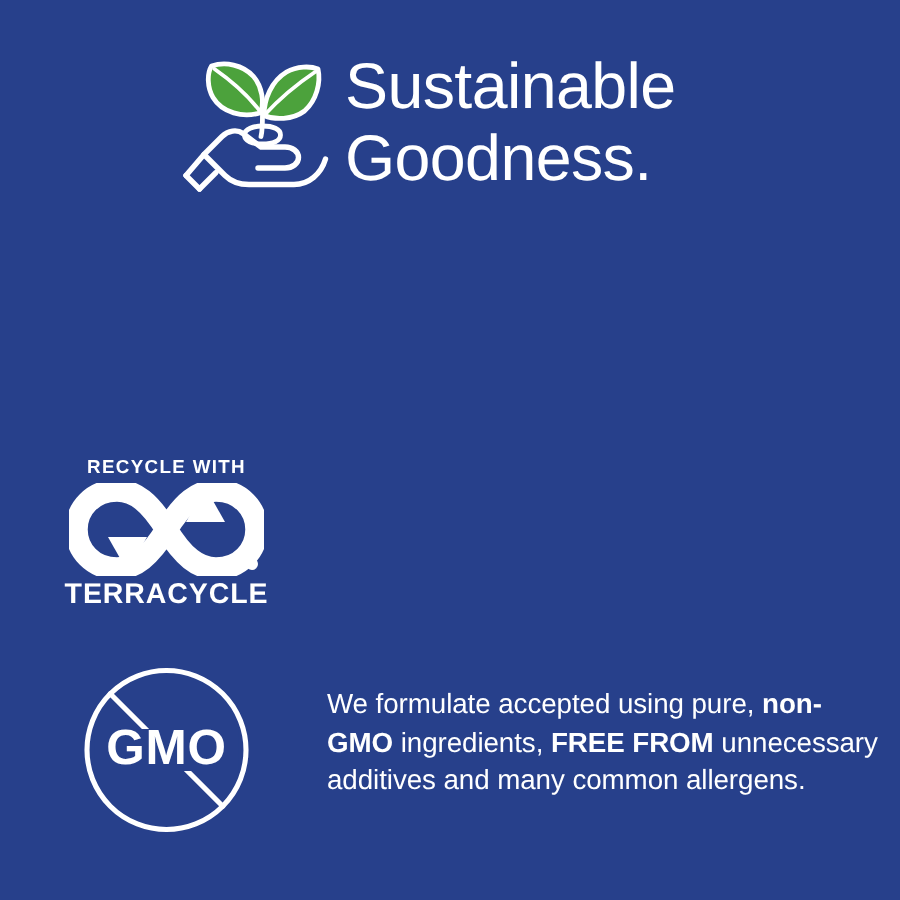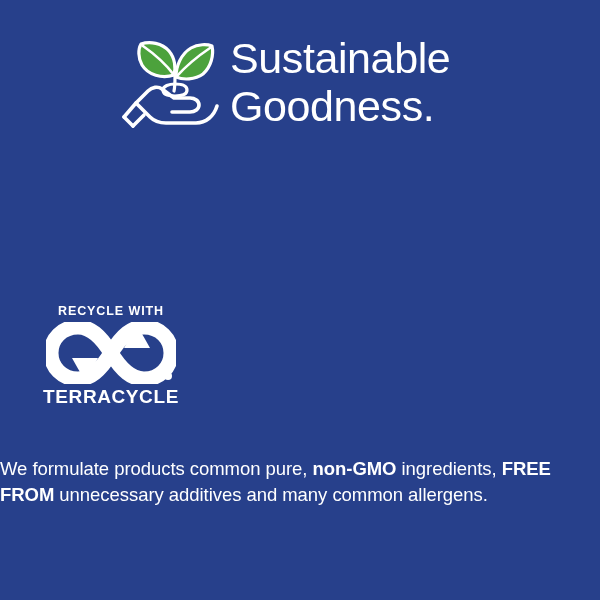--- a/index.html
+++ b/index.html
@@ -180,16 +180,25 @@
           <path d="M104 26 L78 26 L91 3 Z" fill="#ffffff"></path>
 
           <circle cx="122" cy="54" r="4" fill="#ffffff"></circle>
         </svg>
         <div class="tc-bottom">TERRACYCLE</div>
       </div>
     </div>
   </div>
 
   <div class="row row-3">
-    <div class="text-cell"><span>We formulate products common pure, </span><b>non-GMO</b><span> ingredients, </span><b>FREE FROM</b><span> unnecessary additives and many common allergens.</span></div>
+    <div class="icon-cell">
+      <svg class="circle-icon" viewBox="0 0 112 112" aria-hidden="true">
+        <circle cx="56" cy="56" r="53" fill="none" stroke="#ffffff" stroke-width="3.4"></circle>
+        <line x1="18.5" y1="18.5" x2="93.5" y2="93.5" stroke="#ffffff" stroke-width="3.4" stroke-linecap="round"></line>
+
+        <rect x="8" y="42" width="96" height="28" fill="#27408b"></rect>
+        <text x="56" y="65" text-anchor="middle" font-family="Liberation Sans, sans-serif" font-size="33" font-weight="700" fill="#ffffff" letter-spacing="0.5">GMO</text>
+      </svg>
+    </div>
+    <div class="text-cell"><span>We formulate accepted using pure, </span><b>non-GMO</b><span> ingredients, </span><b>FREE FROM</b><span> unnecessary additives and many common allergens.</span></div>
   </div>
 
 </div>
 
 </body></html>

